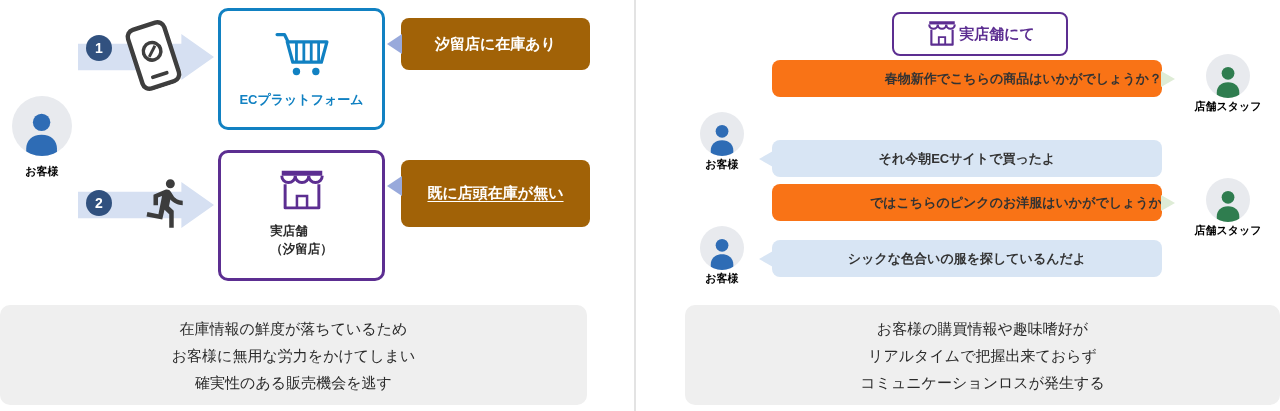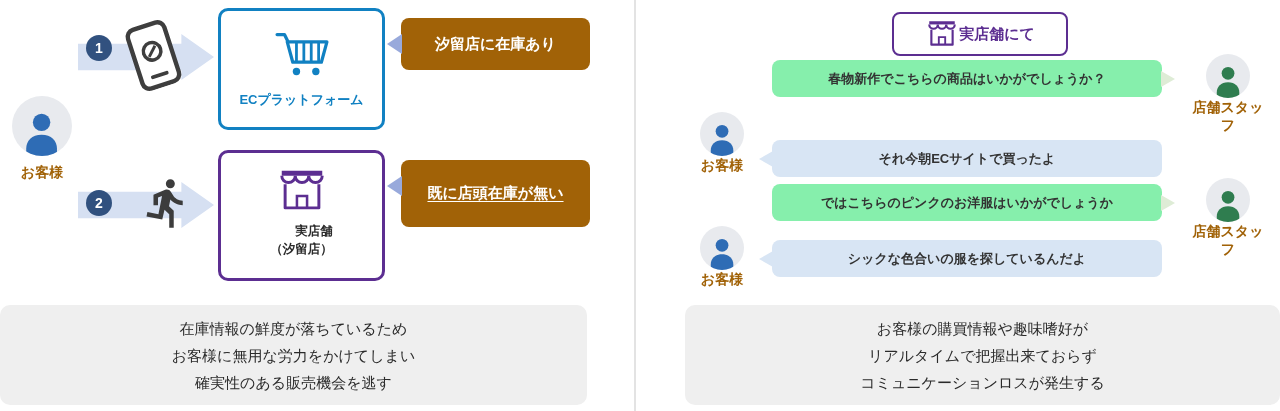--- a/index.html
+++ b/index.html
@@ -8,59 +8,59 @@
     position:relative;width:1280px;height:411px;background:#fff;overflow:hidden;
     font-family:"Liberation Sans","DejaVu Sans",sans-serif;color:#2b2b2b;
   }
 
   
   .divider{position:absolute;left:634px;top:0;width:2px;height:411px;background:#e3e3e3;}
 
   
   .avatar{position:absolute;border-radius:50%;background:#e8eaee;overflow:hidden;display:flex;align-items:flex-end;justify-content:center;}
   .avatar svg{width:82%;height:82%;display:block;}
-  .avatar-label{position:absolute;font-size:14px;font-weight:bold;text-align:center;color:#a16207;}
+  .avatar-label{position:absolute;font-size:11px;font-weight:bold;text-align:center;color:#000000;}
 
   
   .block-arrow{position:absolute;background:#d6e0f2;
     clip-path:polygon(0% 21%,76% 21%,76% 0%,100% 50%,76% 100%,76% 79%,0% 79%);}
 
   .step-circle{position:absolute;width:26px;height:26px;border-radius:50%;background:#31517f;
     color:#fff;font-size:14px;font-weight:bold;display:flex;align-items:center;justify-content:center;z-index:3;}
 
   .phone-icon{position:absolute;width:44px;height:58px;transform:rotate(-18deg);z-index:2;}
   .runner-icon{position:absolute;width:54px;height:54px;z-index:2;}
 
   
   .box{position:absolute;background:#fff;border-radius:10px;display:flex;flex-direction:column;align-items:center;}
   .ec-box{border:3px solid #1181c2;padding-top:18px;}
   .store-box{border:3px solid #5c2e91;padding-top:14px;}
   .ec-label{margin-top:14px;color:#1181c2;font-size:13px;font-weight:bold;}
-  .store-label{margin-top:8px;color:#2b2b2b;font-size:12.5px;font-weight:bold;text-align:right;line-height:1.4;}
+  .store-label{margin-top:8px;color:#2b2b2b;font-size:12.5px;font-weight:bold;text-align:left;line-height:1.4;}
 
   
   .callout{position:absolute;background:#a16207;border-radius:8px;color:#fff;font-size:15px;font-weight:bold;
     display:flex;align-items:center;justify-content:center;}
   .callout-tail{position:absolute;left:-14px;top:16px;width:0;height:0;
     border-top:10px solid transparent;border-bottom:10px solid transparent;border-right:15px solid #98a9db;}
   .underlined{text-decoration:underline;text-underline-offset:3px;}
 
   
   .summary{position:absolute;background:#efefef;border-radius:10px;display:flex;flex-direction:column;
     align-items:center;justify-content:center;font-size:15px;font-weight:normal;color:#2a2a2a;line-height:1.8;text-align:center;}
 
   
   .badge{position:absolute;background:#fff;border:2.5px solid #5c2e91;border-radius:8px;
     display:flex;align-items:center;justify-content:center;}
   .badge-label{color:#5c2e91;font-size:15px;font-weight:bold;}
 
   
   .bubble{position:absolute;border-radius:8px;display:flex;align-items:center;justify-content:center;
     font-size:13px;font-weight:bold;color:#333;}
-  .bubble-staff{background:#86efac;}
+  .bubble-staff{background:#f97316;justify-content:flex-end;}
   .bubble-customer{background:#d8e5f4;}
   .tail-left{position:absolute;left:-13px;top:11px;width:0;height:0;
     border-top:8px solid transparent;border-bottom:8px solid transparent;border-right:14px solid #d8e5f4;}
   .tail-right{position:absolute;right:-13px;top:11px;width:0;height:0;
     border-top:8px solid transparent;border-bottom:8px solid transparent;border-left:14px solid #deecd6;}
 </style>
 </head>
 <body>
 
 <div class="stage">

